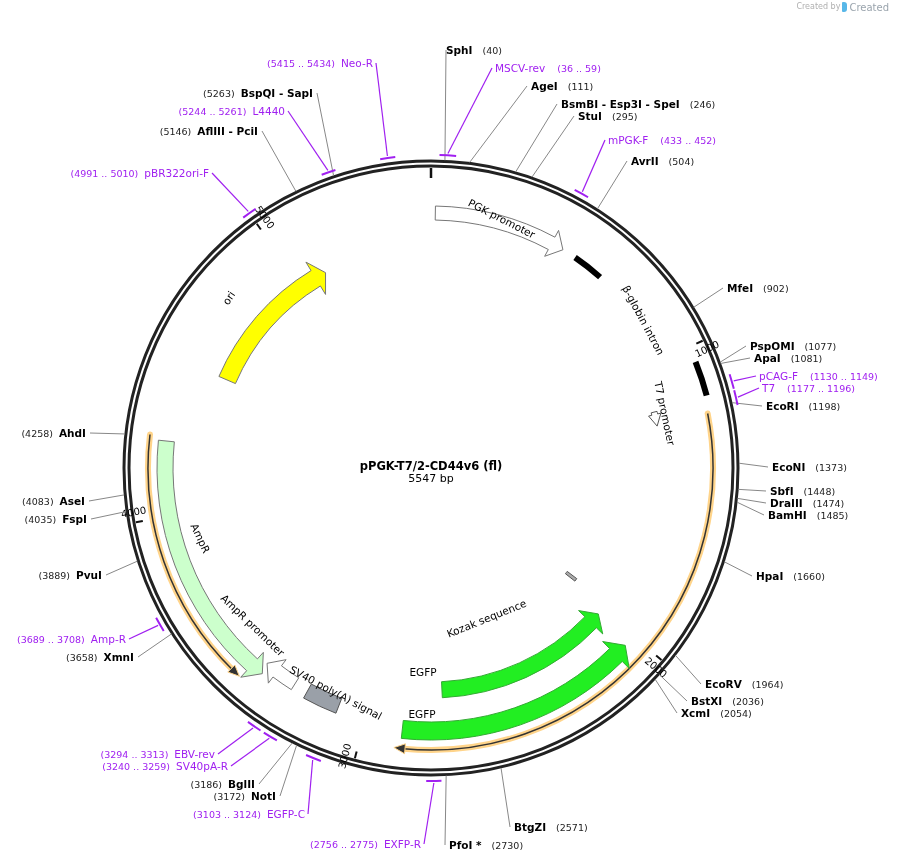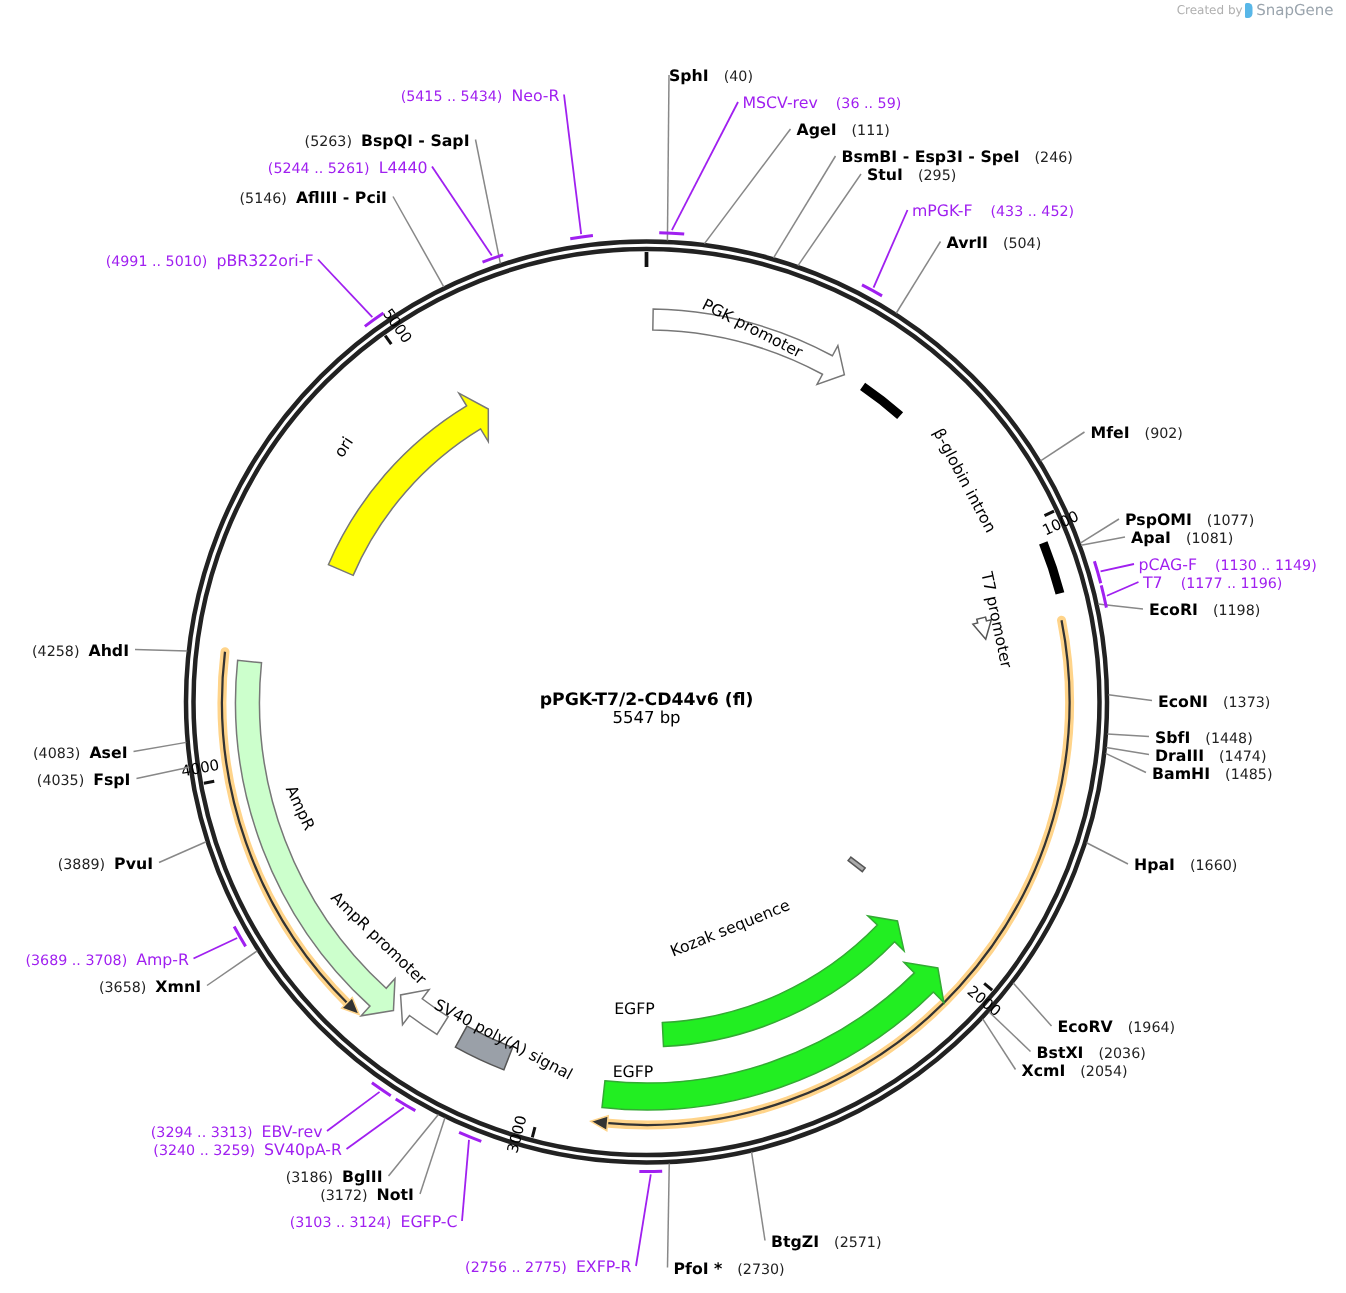--- a/index.html
+++ b/index.html
@@ -18,21 +18,21 @@
   .flabel { font-size: 10.5px; fill: #000; }
   .title { font-weight: bold; font-size: 11.5px; }
   .sub { font-size: 11px; }
 </style>
 </head>
 <body>
 
 <div class="credit">
   <span>Created by</span>
   <span class="logo"></span>
-  <span class="brand">SnapGene</span>
+  <span class="brand">Created</span>
 </div>
 
 <svg id="map" width="897" height="862" viewBox="0 0 897 862" xmlns="http://www.w3.org/2000/svg">
   <g id="g-backbone">
       <circle cx="431" cy="468" r="307" fill="none" stroke="#222" stroke-width="3"></circle>
       <circle cx="431" cy="468" r="302" fill="none" stroke="#222" stroke-width="3"></circle>
       <line x1="431" y1="168" x2="431" y2="178" stroke="#111" stroke-width="2.5"></line>
     </g>
   <g id="g-ticks">
       <line x1="702.6705195786678" y1="340.7399167379786" x2="696.3315407884991" y2="343.7093186807591" stroke="#111" stroke-width="2"></line>

